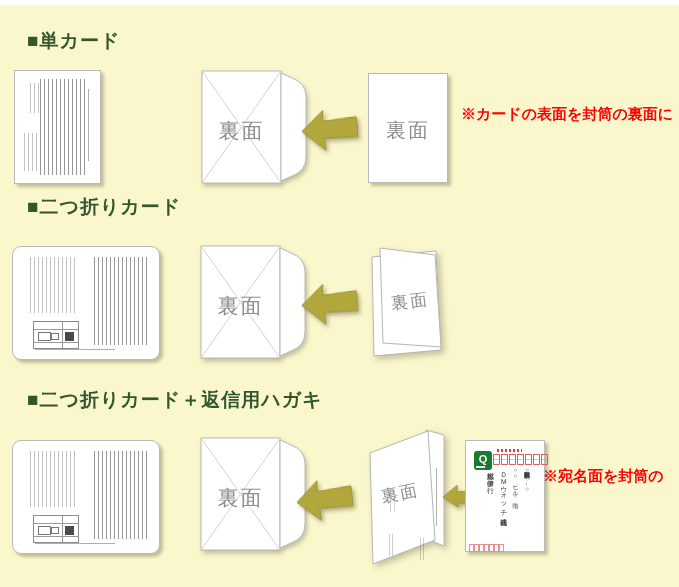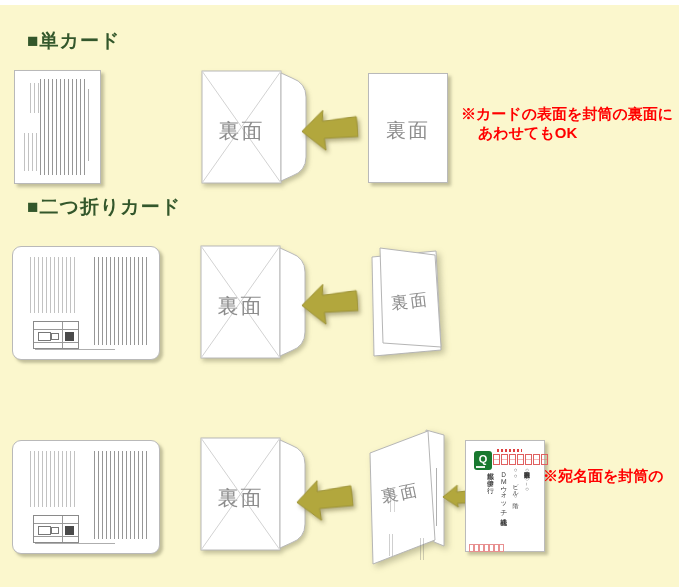--- a/index.html
+++ b/index.html
@@ -102,21 +102,20 @@
       <polygon points="0,23 22,3 21,14 55,11 56,31 22,31 23,43" fill="#b2a73d" stroke="#9d9338" stroke-linejoin="round"></polygon>
     </svg>
   </div>
 
   <div class="paper" style="left:368px;top:73px;width:78px;height:108px;">
     <div class="label-ura" style="position:absolute;left:0;top:43px;width:100%;font-size:20px;">裏面</div>
   </div>
 
   <div class="note" style="left:461px;top:104px;">
     <div>※カードの表面を封筒の裏面に</div>
-    <div style="padding-left:17px;">あわせてもOK</div>
   </div>
 
   <div class="heading" style="left:27px;top:194px;">■二つ折りカード</div>
 
   <div class="paper" style="left:12px;top:246px;width:146px;height:112px;border-radius:9px;">
     <div class="vlines" style="left:80px;top:10px;width:54px;height:88px;"></div>
     <div class="vlines faint" style="left:16px;top:10px;width:46px;height:56px;"></div>
     <div class="mapbox" style="left:20px;top:74px;width:44px;height:26px;">
       <div class="road-h" style="top:7px;"></div>
       <div class="road-h" style="top:20px;"></div>
@@ -145,20 +144,21 @@
   </div>
 
   <div class="folded" style="left:366px;top:242px;width:84px;height:122px;">
     <svg width="84" height="122" viewBox="0 0 84 122">
       <polygon points="6,15 70,9 75,108 8,114" fill="#ffffff" stroke="#b5b5b5"></polygon>
       <polygon points="14,6 69,13 75,105 17,101" fill="#ffffff" stroke="#b5b5b5"></polygon>
     </svg>
     <div class="label-ura" style="left:20px;top:48px;width:48px;transform:rotate(-7deg);">裏面</div>
   </div>
 
+  <div class="heading" style="left:27px;top:387px;">■二つ折りカード＋返信用ハガキ</div>
 
   <div class="paper" style="left:12px;top:440px;width:146px;height:112px;border-radius:9px;">
     <div class="vlines" style="left:80px;top:10px;width:54px;height:88px;"></div>
     <div class="vlines faint" style="left:16px;top:10px;width:46px;height:56px;"></div>
     <div class="mapbox" style="left:20px;top:74px;width:44px;height:26px;">
       <div class="road-h" style="top:7px;"></div>
       <div class="road-h" style="top:20px;"></div>
       <div class="road-v" style="left:28px;"></div>
       <div class="bld" style="left:4px;top:10px;width:11px;height:7px;"></div>
       <div class="bld dark" style="left:31px;top:10px;width:7px;height:7px;"></div>

